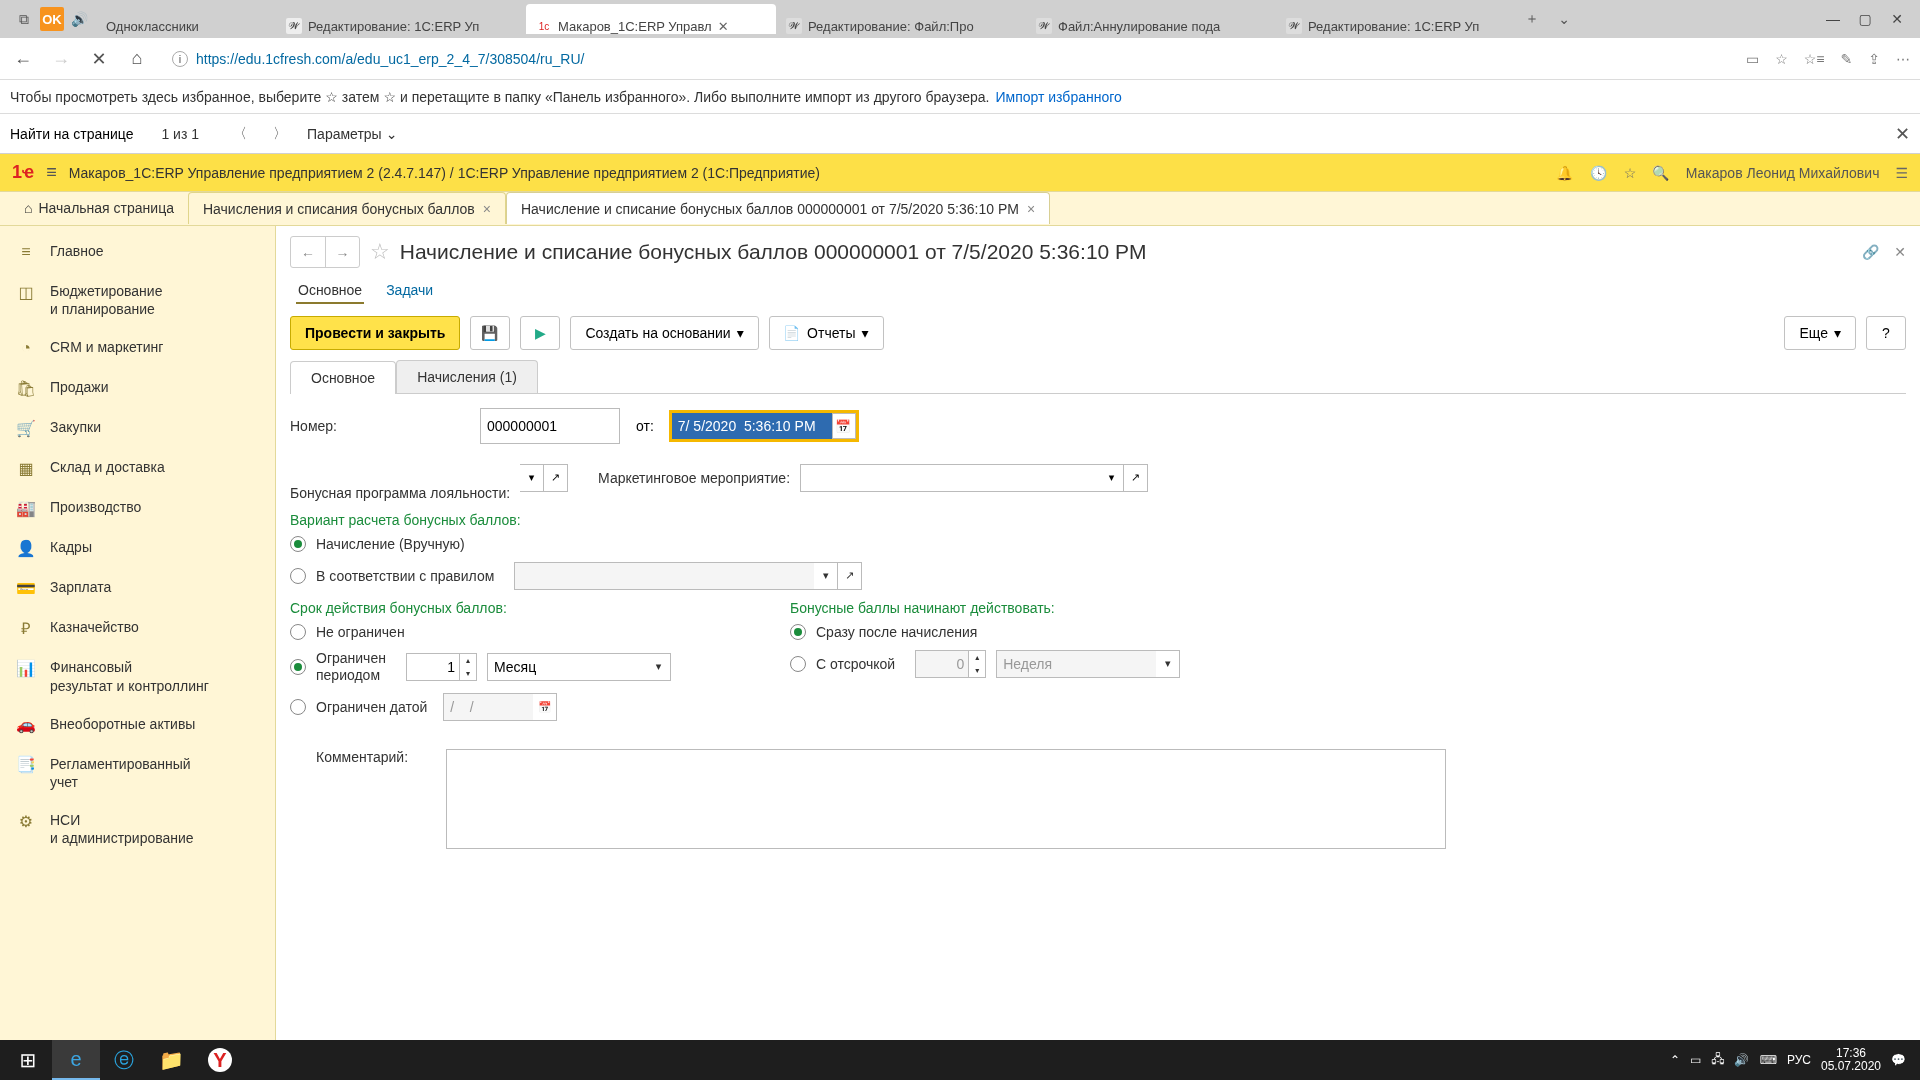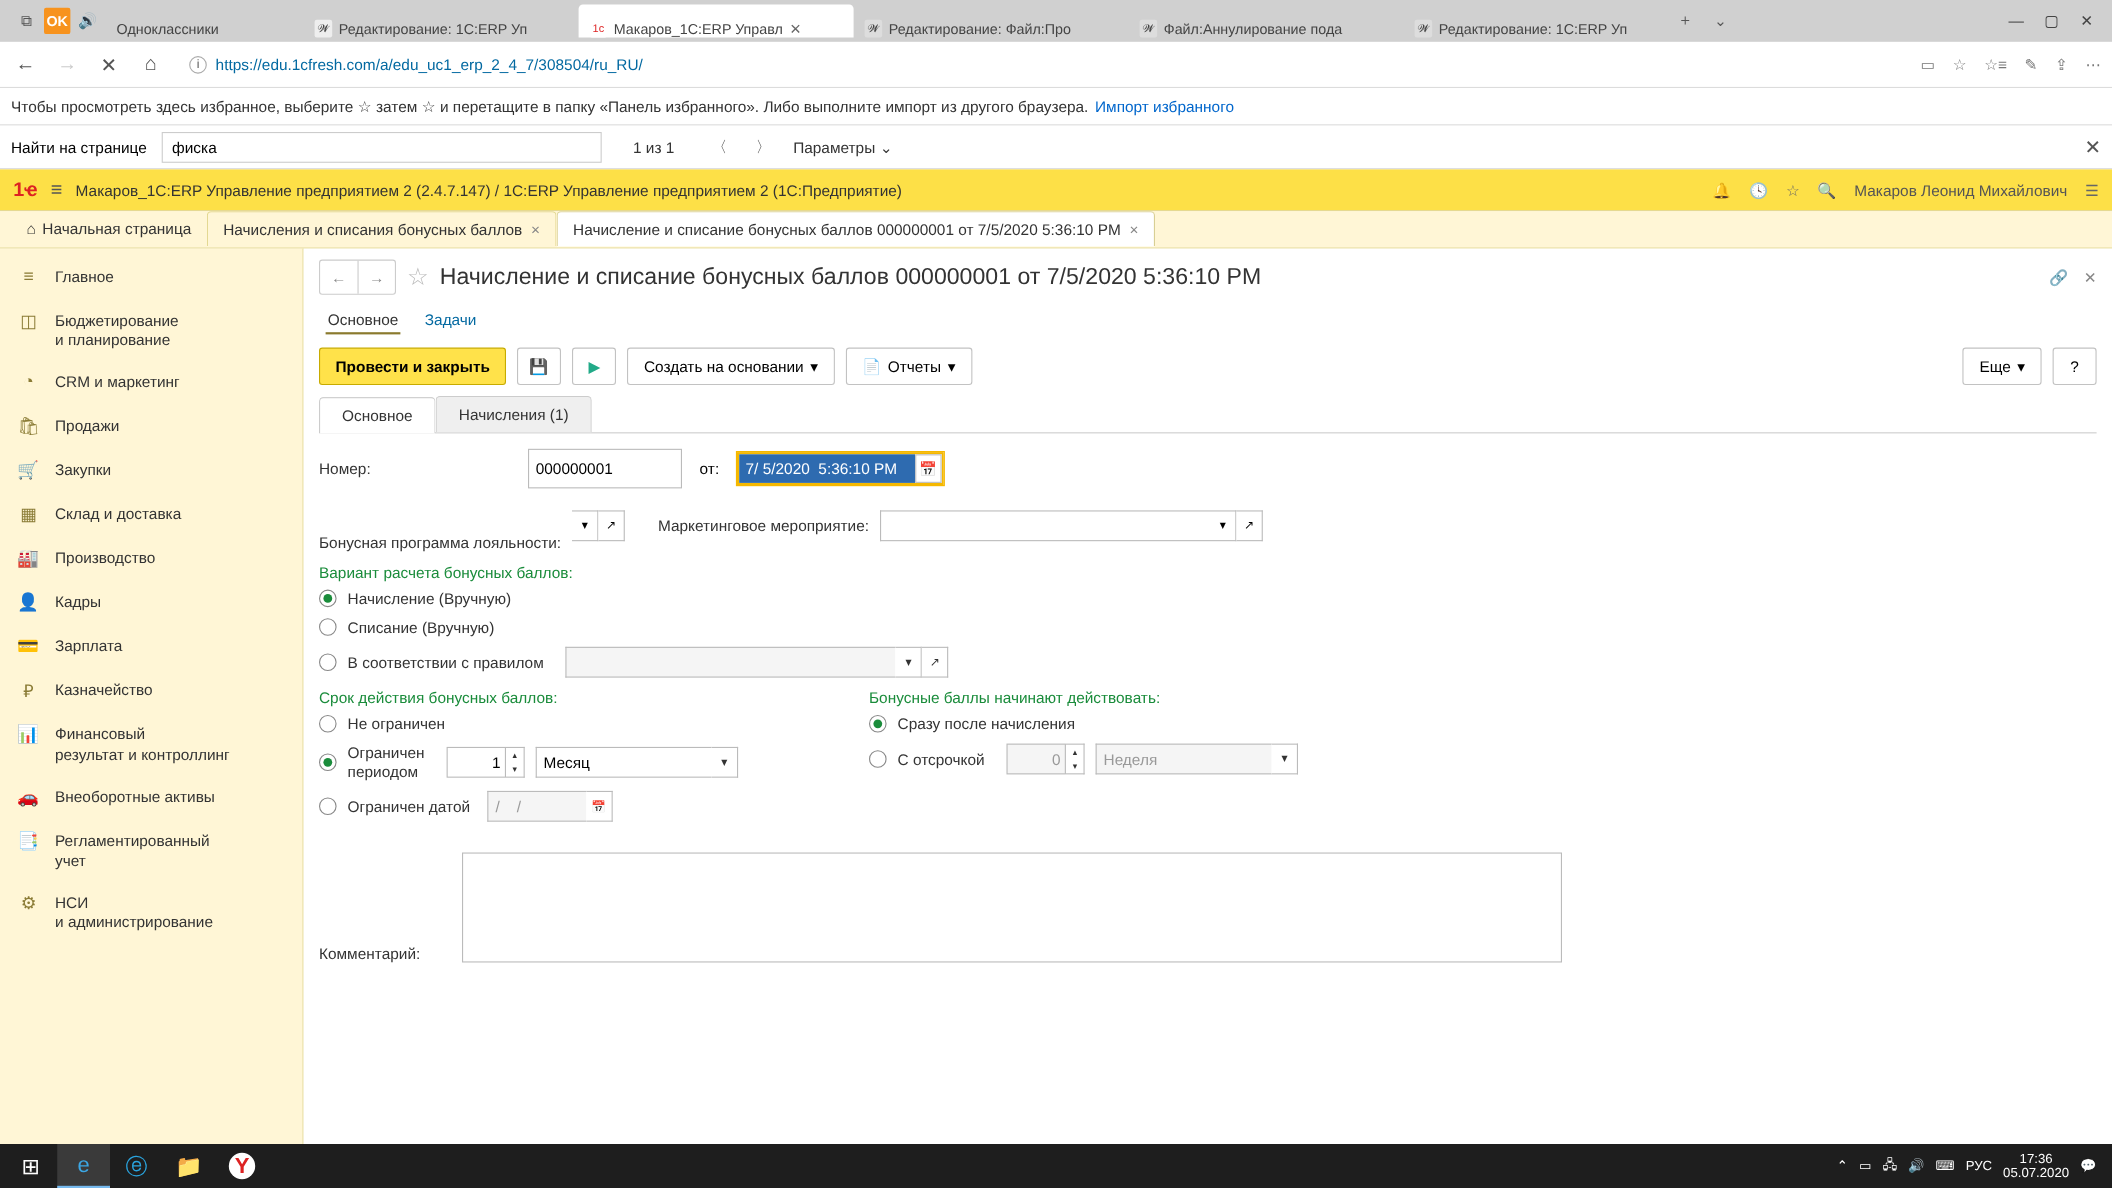--- a/index.html
+++ b/index.html
@@ -174,21 +174,20 @@
   <span>Чтобы просмотреть здесь избранное, выберите</span>
   <span style="margin:0 4px;">☆</span>
   <span>затем</span>
   <span style="margin:0 4px;">☆</span>
   <span>и перетащите в папку «Панель избранного». Либо выполните импорт из другого браузера.</span>
   <a class="fav-link">Импорт избранного</a>
 </div>
 
 <div class="find-bar">
   <span>Найти на странице</span>
-  <input class="find-input" value="фиска" style="">
   <span class="find-count">1 из 1</span>
   <div class="find-nav-btn">〈</div>
   <div class="find-nav-btn">〉</div>
   <span class="find-params">
       <span>Параметры</span> 
       <span style="margin-left:4px;">⌄</span>
     </span>
   <span class="find-close">✕</span>
 </div>
 
@@ -356,24 +355,20 @@
         <input style="width: 300px;" value="">
         <div class="combo-btn">▾</div>
         <div class="combo-btn">↗</div>
       </div>
     </div>
 
     <span class="section-label">Вариант расчета бонусных баллов:</span>
     <div class="radio-row">
       <span class="radio checked"></span>
       <span>Начисление (Вручную)</span>
-    </div>
-    <div class="radio-row">
-      <span class="radio"></span>
-      <span>Списание (Вручную)</span>
     </div>
     <div class="radio-row">
       <span class="radio"></span>
       <span>В соответствии с правилом</span>
       <div class="combo" style="margin-left:10px;">
         <input style="width: 300px; background: rgb(245, 245, 245);" disabled="">
         <div class="combo-btn">▾</div>
         <div class="combo-btn">↗</div>
       </div>
     </div>
@@ -427,21 +422,21 @@
               </div>
           </div>
           <div class="combo">
             <input style="width: 160px; background: rgb(245, 245, 245); color: rgb(153, 153, 153);" disabled="" value="Неделя">
             <div class="combo-btn">▾</div>
           </div>
         </div>
       </div>
     </div>
 
-    <div class="form-row" style="align-items:flex-end;margin-top:18px;">
+    <div class="form-row" style="align-items:flex-start;margin-top:18px;margin-left:26px;">
       <span class="form-label" style="min-width:120px;">Комментарий:</span>
       <textarea class="comment" style=""></textarea>
     </div>
   </div>
 </div>
 
 <div class="taskbar">
   <div class="tb-task">⊞</div>
   <div class="tb-task active" style="color:#3ca6e3;">e</div>
   <div class="tb-task" style="color:#2aa3dd;">ⓔ</div>

